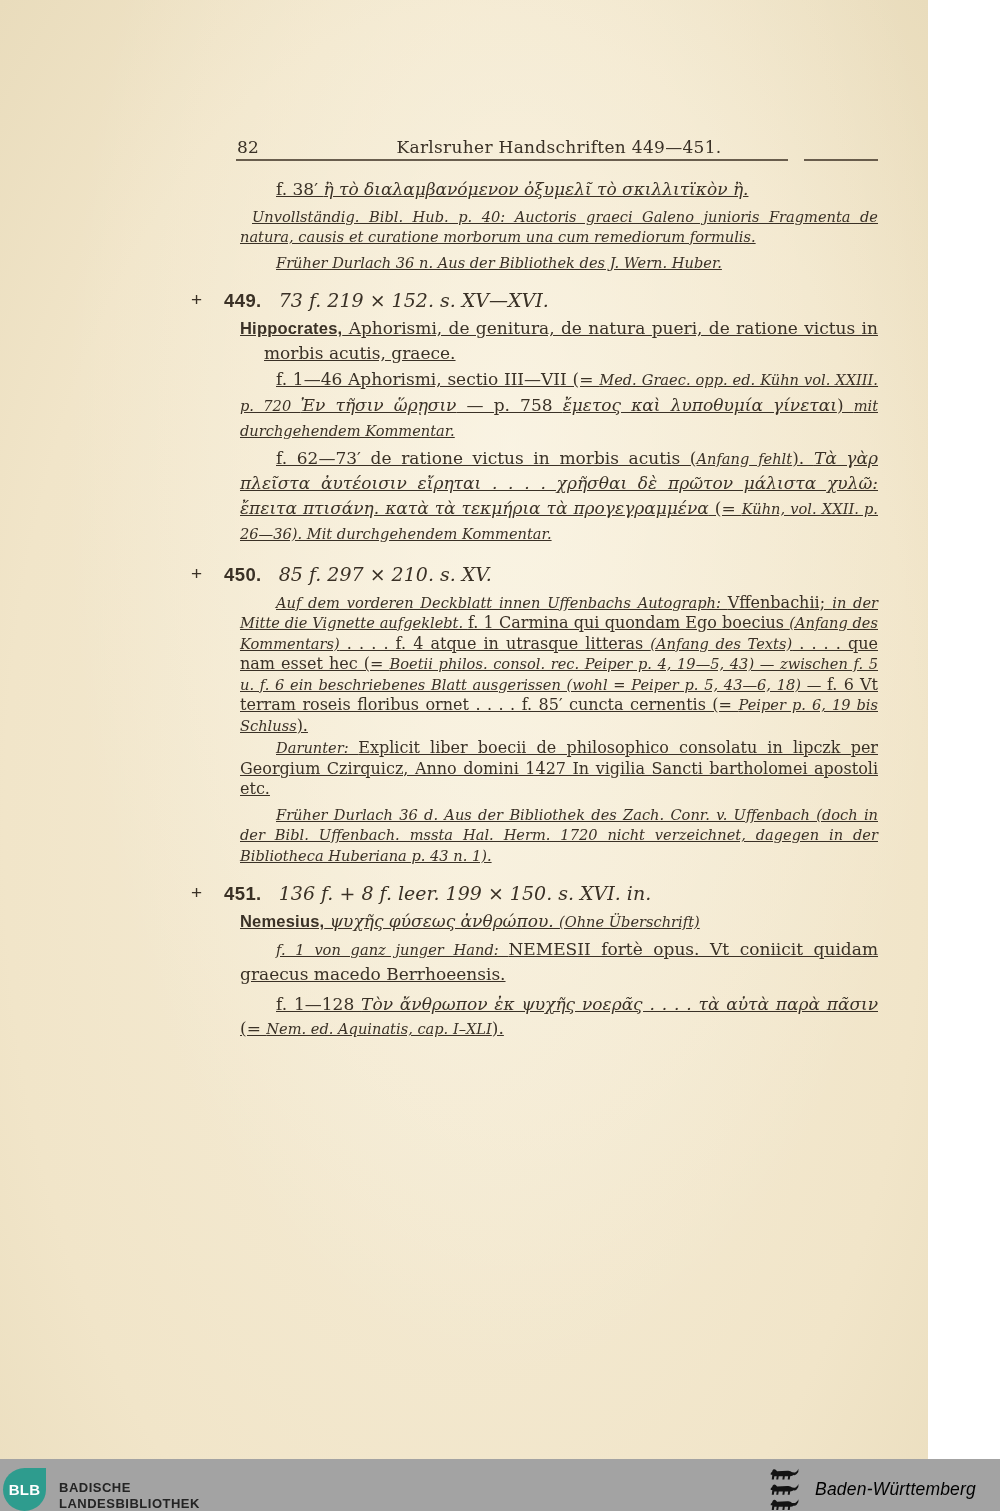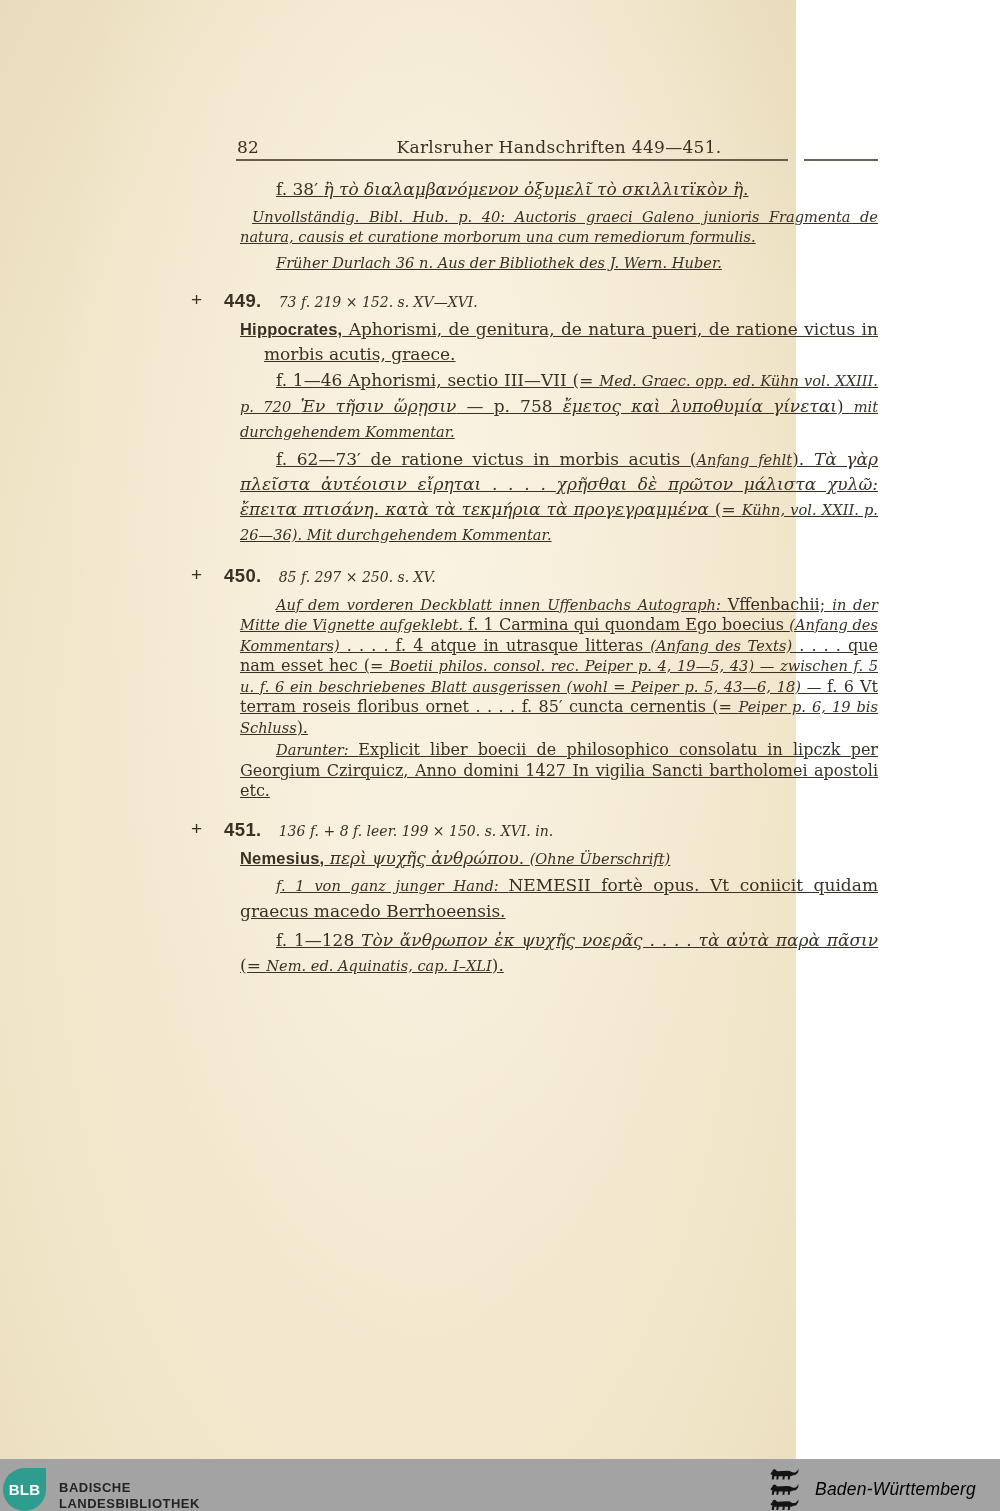--- a/index.html
+++ b/index.html
@@ -1,17 +1,17 @@
 <!DOCTYPE html>
 <html lang="de"><head>
 <meta charset="utf-8">
 <style>
   html,body{margin:0;padding:0;}
   body{width:1000px;height:1511px;overflow:hidden;font-family:"DejaVu Serif",serif;}
-  .page{position:relative;width:796px;height:1511px;color:#3a3126;
+  .page{position:relative;width:928px;height:1511px;color:#3a3126;
     background:
       radial-gradient(ellipse at 55% 30%, rgba(255,252,242,.55), rgba(255,252,242,0) 62%),
       radial-gradient(ellipse at 50% 55%, #f5ecd6 0%, #f1e5c9 70%, #e9dcbc 100%);
   }
   
   .pg-head{position:absolute;left:240px;top:136px;width:638px;text-align:center;
     font-size:17px;line-height:22px;letter-spacing:.3px;}
   .pg-num{position:absolute;left:-3px;top:0;}
   .rule{position:absolute;left:236px;top:159px;width:642px;height:2px;opacity:.8;
     background:linear-gradient(to right,#463a2c 0 86%,transparent 86% 88.5%,#463a2c 88.5% 100%);}
@@ -27,21 +27,21 @@
   .mt2{margin-top:5px;}
   .t{font-style:normal;}
   .g{font-style:italic;}
   .i{font-style:italic;font-size:14.6px;}
   .r{font-style:normal;font-size:16px;}
   .au{font-family:"Liberation Sans",sans-serif;font-weight:bold;font-size:16.5px;letter-spacing:.2px;}
   section{margin-top:15px;}
   .ehead{position:relative;margin-left:-16px;line-height:25px;margin-bottom:2px;}
   .plus{position:absolute;left:-33px;top:-1px;font-size:19px;font-family:"Liberation Sans",sans-serif;}
   .enum{font-family:"Liberation Sans",sans-serif;font-weight:bold;font-size:18.5px;letter-spacing:.4px;}
-  .ecoll{font-style:italic;font-size:14px;margin-left:12px;}
+  .ecoll{font-style:italic;font-size:19px;margin-left:12px;}
   .prov{margin-top:5px;}
   
   .bar{position:absolute;left:0;bottom:0;width:1000px;height:52px;background:#a3a3a3;
     display:flex;align-items:flex-end;font-family:"Liberation Sans",sans-serif;}
   .blb-logo{width:43px;height:43px;margin-left:3px;background:#2e9c8e;color:#ffffff;
     border-radius:50% 0 50% 50%;display:flex;align-items:center;justify-content:center;
     font-weight:bold;font-size:15px;letter-spacing:.3px;}
   .blb-name{margin-left:13px;color:#242424;font-weight:bold;font-size:13px;line-height:15.5px;letter-spacing:.5px;}
   .bw{margin-left:auto;margin-right:24px;display:flex;align-items:center;color:#000000;font-style:italic;}
   .lions{width:33px;height:43px;fill:#141414;}
@@ -72,33 +72,34 @@
       </div>
       <p class="main hang"><span class="au">Hippocrates,</span><span class="t"> Aphorismi, de genitura, de natura pueri, de ratione victus in morbis acutis, graece.</span></p>
       <p class="main indent mt"><span class="t">f. 1—46 Aphorismi, sectio III—VII (= </span><span class="i">Med. Graec. opp. ed. Kühn vol. XXIII. p. 720 </span><span class="g">Ἐν τῆσιν ὥρῃσιν</span><span class="t"> — p. 758 </span><span class="g">ἔμετος καὶ λυποθυμία γίνεται</span><span class="t">) </span><span class="i">mit durchgehendem Kommentar.</span></p>
       <p class="main indent mt"><span class="t">f. 62—73′ de ratione victus in morbis acutis (</span><span class="i">Anfang fehlt</span><span class="t">). </span><span class="g">Τὰ γὰρ πλεῖστα ἀυτέοισιν εἴρηται . . . . χρῆσθαι δὲ πρῶτον μάλιστα χυλῶ: ἔπειτα πτισάνη. κατὰ τὰ τεκμήρια τὰ προγεγραμμένα</span><span class="t"> (= </span><span class="i">Kühn, vol. XXII. p. 26—36). Mit durchgehendem Kommentar.</span></p>
     </section>
 
     <section>
       <div class="ehead">
         <span class="plus">+</span>
         <span class="enum">450.</span>
-        <span class="ecoll">85 f. 297 × 250. s. XV.</span>
+        <span class="ecoll">85 f. 297 × 210. s. XV.</span>
       </div>
       <p class="note indent mt2"><span class="i">Auf dem vorderen Deckblatt innen Uffenbachs Autograph: </span><span class="r">Vffenbachii; </span><span class="i">in der Mitte die Vignette aufgeklebt. </span><span class="r">f. 1 Carmina qui quondam Ego boecius </span><span class="i">(Anfang des Kommentars)</span><span class="r"> . . . . f. 4 atque in utrasque litteras </span><span class="i">(Anfang des Texts)</span><span class="r"> . . . . que nam esset hec (= </span><span class="i">Boetii philos. consol. rec. Peiper p. 4, 19—5, 43) — zwischen f. 5 u. f. 6 ein beschriebenes Blatt ausgerissen (wohl = Peiper p. 5, 43—6, 18) — </span><span class="r">f. 6 Vt terram roseis floribus ornet . . . . f. 85′ cuncta cernentis (= </span><span class="i">Peiper p. 6, 19 bis Schluss</span><span class="r">).</span></p>
       <p class="note indent mt"><span class="i">Darunter: </span><span class="r">Explicit liber boecii de philosophico consolatu in lipczk per Georgium Czirquicz, Anno domini 1427 In vigilia Sancti bartholomei apostoli etc.</span></p>
+      <p class="note indent prov"><span class="i">Früher Durlach 36 d. Aus der Bibliothek des Zach. Conr. v. Uffenbach (doch in der Bibl. Uffenbach. mssta Hal. Herm. 1720 nicht verzeichnet, dagegen in der Bibliotheca Huberiana p. 43 n. 1).</span></p>
     </section>
 
     <section>
       <div class="ehead">
         <span class="plus">+</span>
         <span class="enum">451.</span>
         <span class="ecoll">136 f. + 8 f. leer. 199 × 150. s. XVI. in.</span>
       </div>
-      <p class="main hang"><span class="au">Nemesius,</span><span class="g"> περὶ ψυχῆς ἀνθρώπου. </span><span class="i">(Ohne Überschrift)</span></p>
+      <p class="main hang"><span class="au">Nemesius,</span><span class="g"> ψυχῆς φύσεως ἀνθρώπου. </span><span class="i">(Ohne Überschrift)</span></p>
       <p class="main indent mt"><span class="i">f. 1 von ganz junger Hand: </span><span class="t">NEMESII fortè opus. Vt coniicit quidam graecus macedo Berrhoeensis.</span></p>
       <p class="main indent mt2"><span class="t">f. 1—128 </span><span class="g">Τὸν ἄνθρωπον ἐκ ψυχῆς νοερᾶς . . . . τὰ αὐτὰ παρὰ πᾶσιν</span><span class="t"> (= </span><span class="i">Nem. ed. Aquinatis, cap. I–XLI</span><span class="t">).</span></p>
     </section>
 
   </div>
 
   <div class="bar">
     <div class="blb-logo">
         <span>BLB</span>
       </div>

